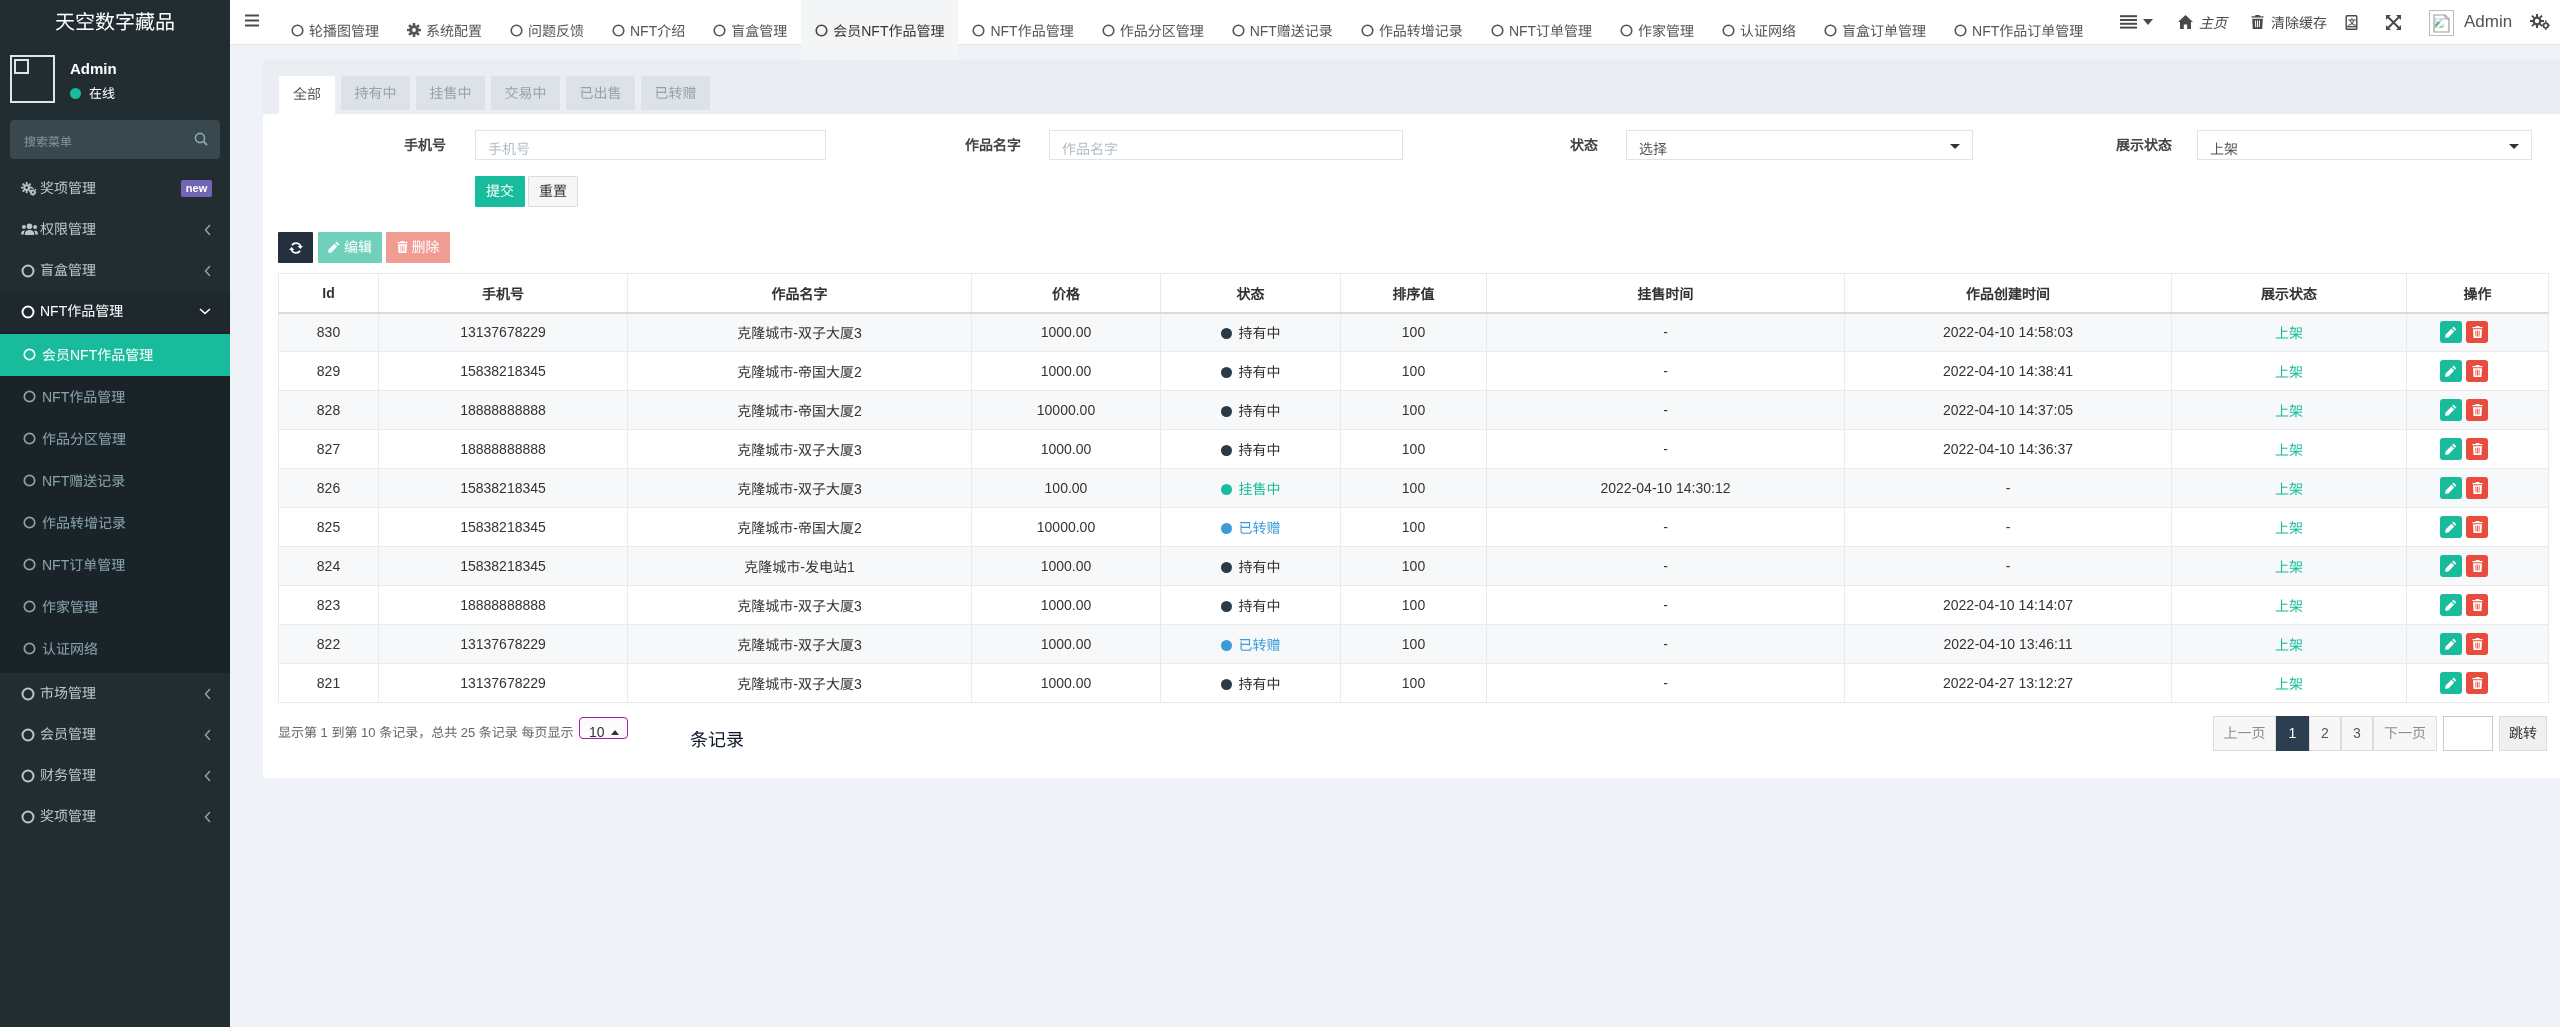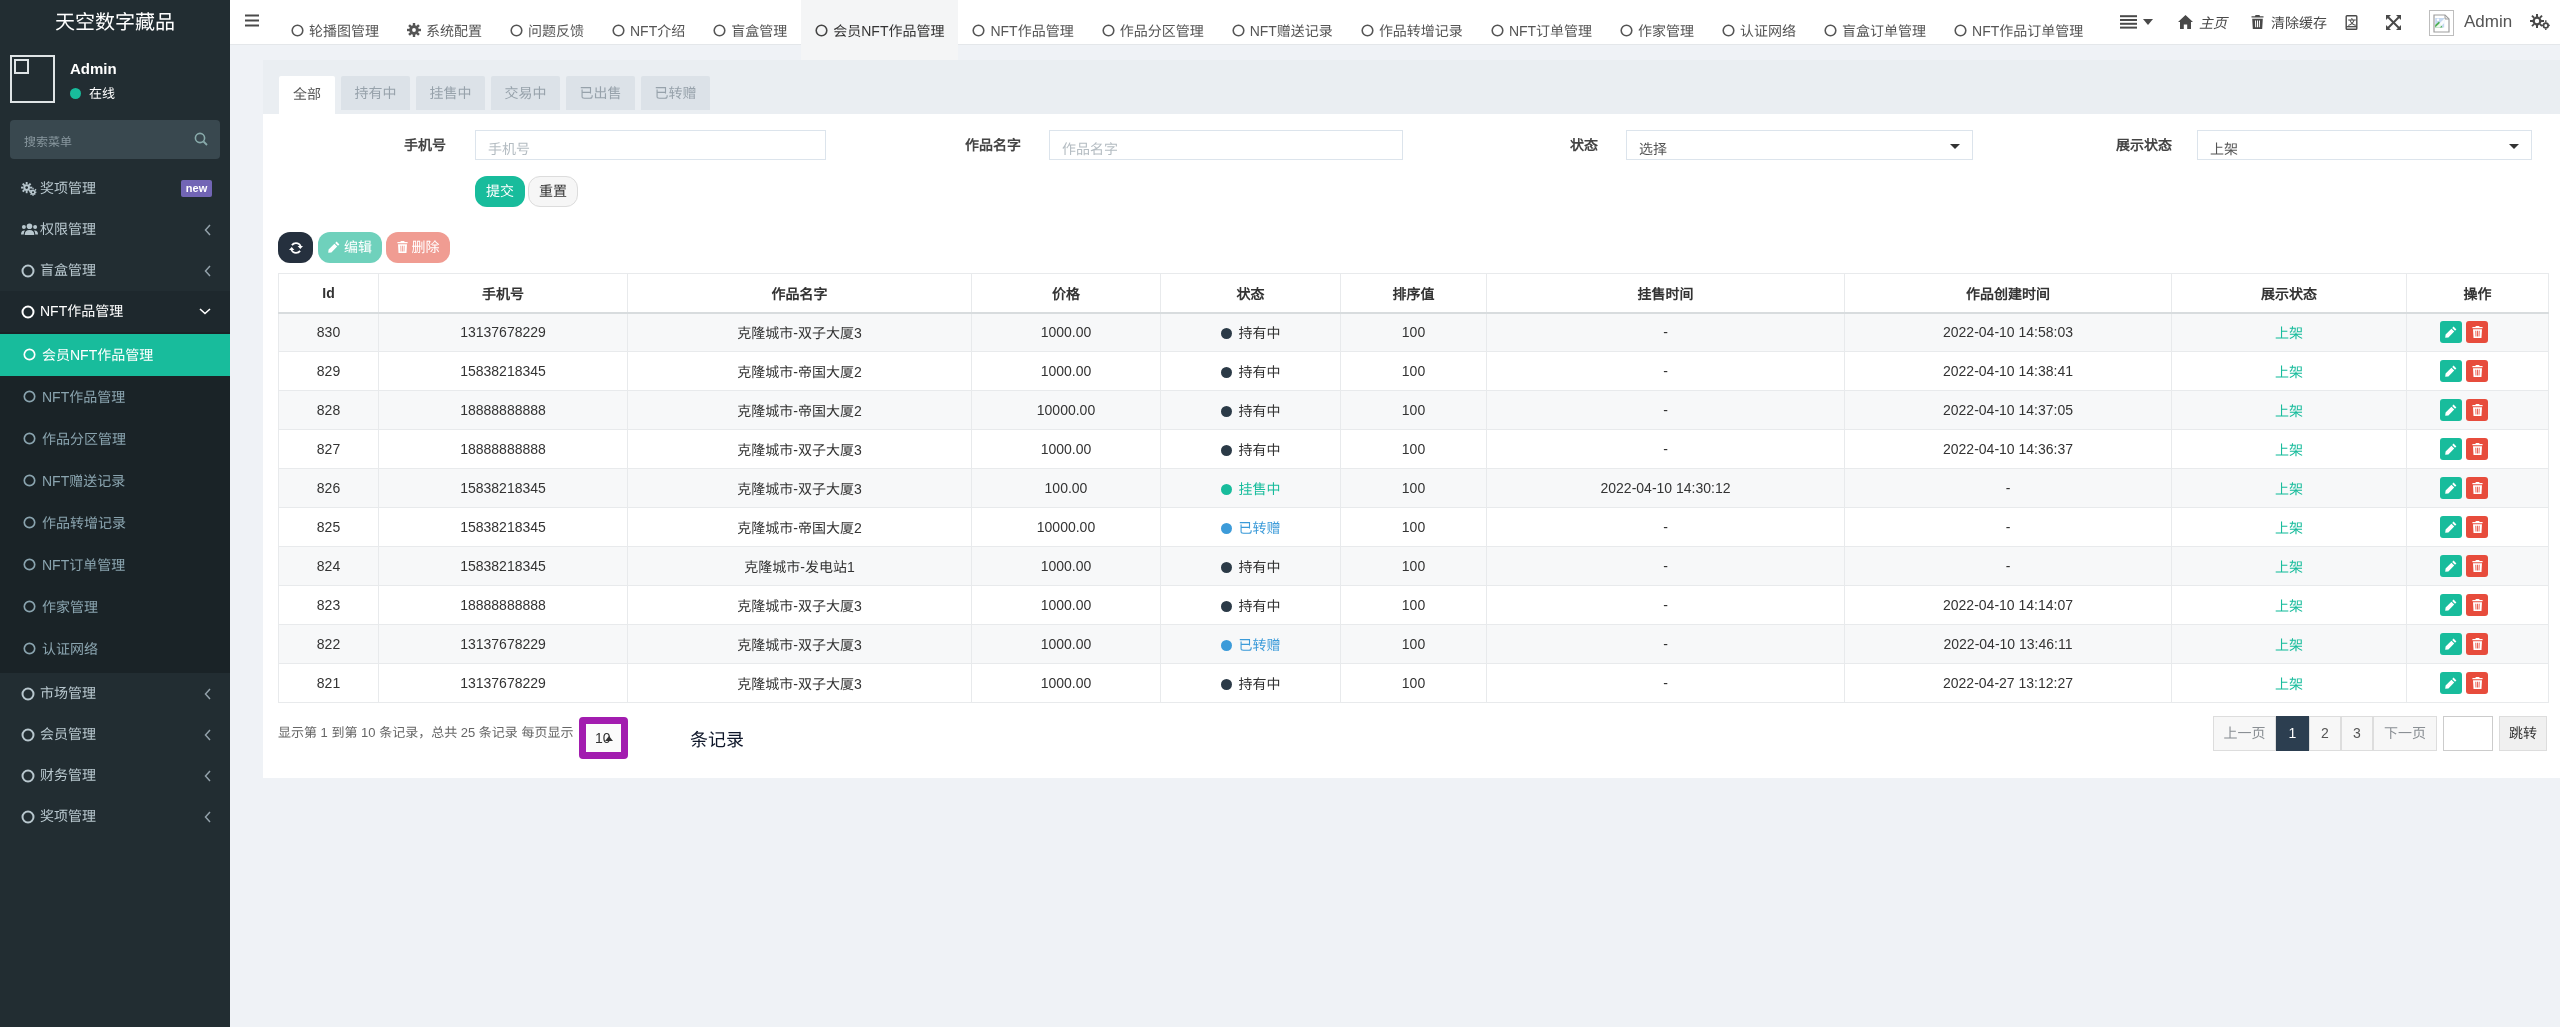--- a/index.html
+++ b/index.html
@@ -48,40 +48,40 @@
 #phead { position:absolute; left:0; top:0; width:2300px; height:54px; background:#eaeef2; }
 .tab { position:absolute; top:16px; height:34px; line-height:34px; text-align:center; font-size:14px; color:#97a2ab; background:#dce2e8; border-radius:2px 2px 0 0; }
 .tab.on { height:38px; line-height:36px; background:#fff; color:#555; }
 
 .flabel { position:absolute; height:30px; line-height:30px; font-weight:700; color:#444; text-align:right; }
 .finput { position:absolute; height:30px; border:1px solid #dce4ec; background:#fff; border-radius:0; }
 .finput .ph { position:absolute; left:12px; top:7px; color:#b4bcc2; font-size:14px; }
 .fselect { position:absolute; height:30px; border:1px solid #dce4ec; background:#fff; }
 .fselect .val { position:absolute; left:12px; top:7px; color:#555; font-size:14px; }
 .fselect .car { position:absolute; right:12px; top:13px; width:0; height:0; border-left:5px solid transparent; border-right:5px solid transparent; border-top:5px solid #333; }
-.btn { position:absolute; border-radius:12px; text-align:center; font-size:14px; border:1px solid transparent; }
+.btn { position:absolute; border-radius:1px; text-align:center; font-size:14px; border:1px solid transparent; }
 
 #tbl { position:absolute; left:15px; top:213px; width:2270px; border-collapse:collapse; table-layout:fixed;border-radius:23px; }
 #tbl th { height:39px; border:1px solid #e8eaec; border-bottom:2px solid #d8dcde; font-weight:700; font-size:14px; color:#333; text-align:center; background:#fff; }
 #tbl td { height:39px; border:1px solid #e8eaec; font-size:14px; color:#333; text-align:center; padding:0; }
 #tbl tr.odd td { background:#f7f8f9; }
 .sdot { display:inline-block; width:11px; height:11px; border-radius:50%; margin-right:7px; vertical-align:-1px; }
 .st-hold { color:#333; } .st-hold .sdot { background:#2b3a47; }
 .st-sale { color:#18bc9c; } .st-sale .sdot { background:#18bc9c; }
 .st-give { color:#3c9bd9; } .st-give .sdot { background:#3c9bd9; }
 .green { color:#18bc9c; }
 .opbtn { display:inline-block; width:22px; height:22px; border-radius:3px; vertical-align:middle; position:relative; }
 .opbtn svg { position:absolute; left:5px; top:5px; }
 .opbtn.d svg { left:6px; }
 .opbtn.e { background:#18bc9c; margin-right:4px; }
 td.opcell { padding-right:28px !important; }
 .opbtn.d { background:#e74c3c; }
 
 #pginfo { position:absolute; left:15px; top:665px; height:16px; line-height:16px; color:#666; font-size:13px; }
-.pgsize { position:absolute; left:316px; top:657px; width:49px; height:42px; background:#fbfbfb; border:7px solid #a21caf; border-radius:4px; color:#333; }
+.pgsize { position:absolute; left:316px; top:657px; width:49px; height:22px; background:#fbfbfb; border:1px solid #a21caf; border-radius:4px; color:#333; }
 .pgsize .v { position:absolute; left:9px; top:6px; }
 .pgsize .c { position:absolute; right:8px; top:12px; width:0; height:0; border-left:4px solid transparent; border-right:4px solid transparent; border-bottom:5px solid #333; }
 #pgrec2 { position:absolute; left:383px; top:665px; color:#0f172a; font-size:18px;margin-left:44px; }
 .pbtn { position:absolute; top:656px; height:35px; line-height:33px; text-align:center; background:#f7f7f7; border:1px solid #ddd; color:#8a8f94; font-size:14px; }
 .pbtn.num { color:#555; }
 .pbtn.act { background:#2c3e50; border-color:#2c3e50; color:#fff; }
 </style>
 </head>
 <body>
 

